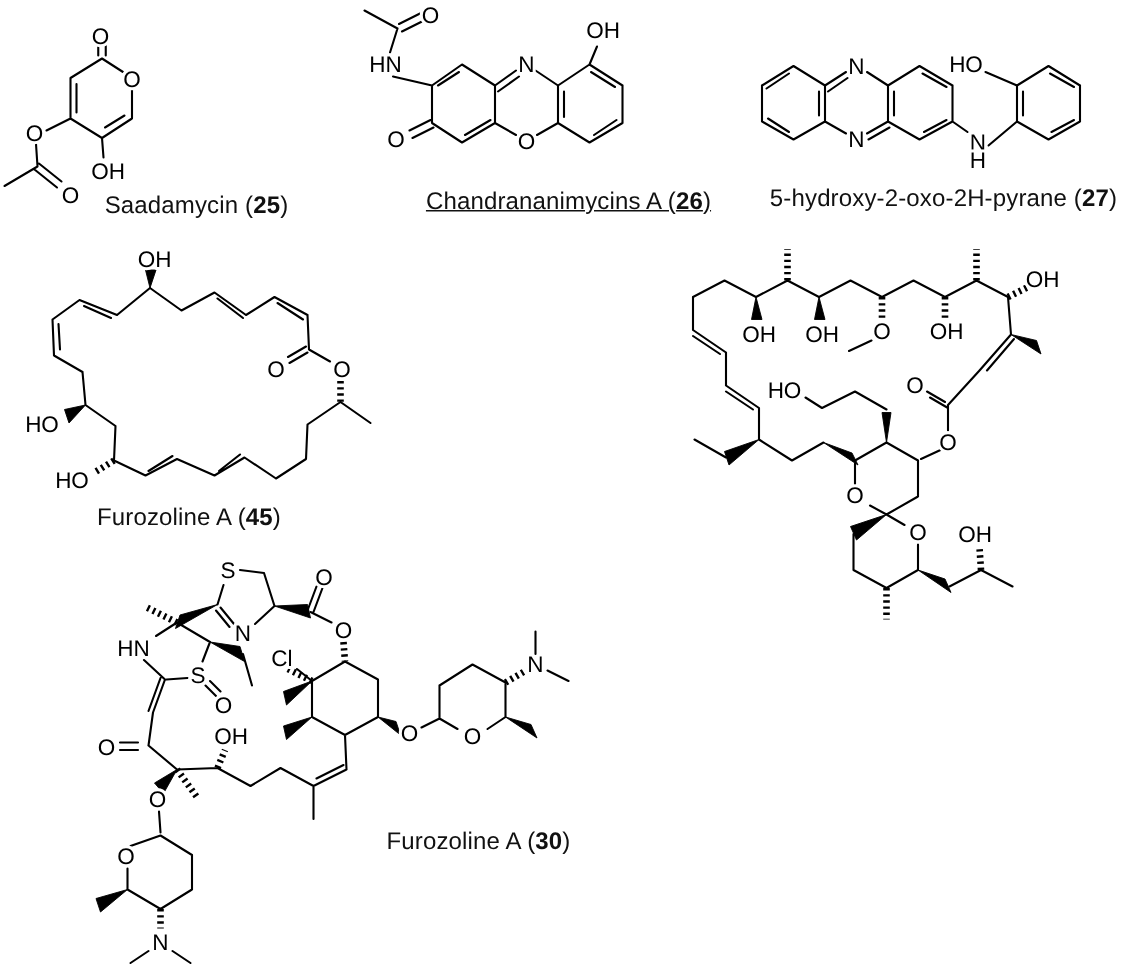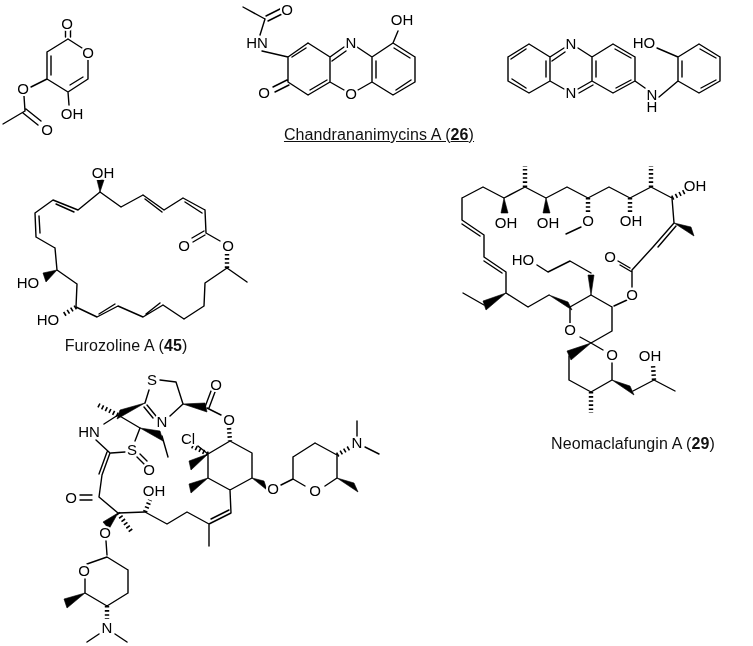--- a/index.html
+++ b/index.html
@@ -180,21 +180,23 @@
           <text x="105" y="538">O</text>
           <text x="273" y="494">O</text>
           <text x="84" y="576">O</text>
           <text x="107" y="633">N</text>
           <text x="315" y="496">O</text>
           <text x="357" y="448">N</text>
         </g>
     </g>
   </svg>
 
+  <div class="caption" style="left:131px;top:129px;"><span>Saadamycin (</span><b>25</b><span>)</span></div>
 
   <div class="caption" style="left:379px;top:126px;text-decoration:underline;"><span>Chandrananimycins A (</span><b>26</b><span>)</span></div>
 
+  <div class="caption" style="left:629px;top:124px;"><span>5-hydroxy-2-oxo-2H-pyrane (</span><b>27</b><span>)</span></div>
 
   <div class="caption" style="left:126px;top:337px;"><span>Furozoline A (</span><b>45</b><span>)</span></div>
 
-  <div class="caption" style="left:633px;top:435px;"><span>Neomaclafungin A (</span><b>29</b><span>)</span></div>
-
+
+  <div class="caption" style="left:319px;top:553px;"><span>Furozoline A (</span><b>30</b><span>)</span></div>
 </div>
 
 </body></html>

